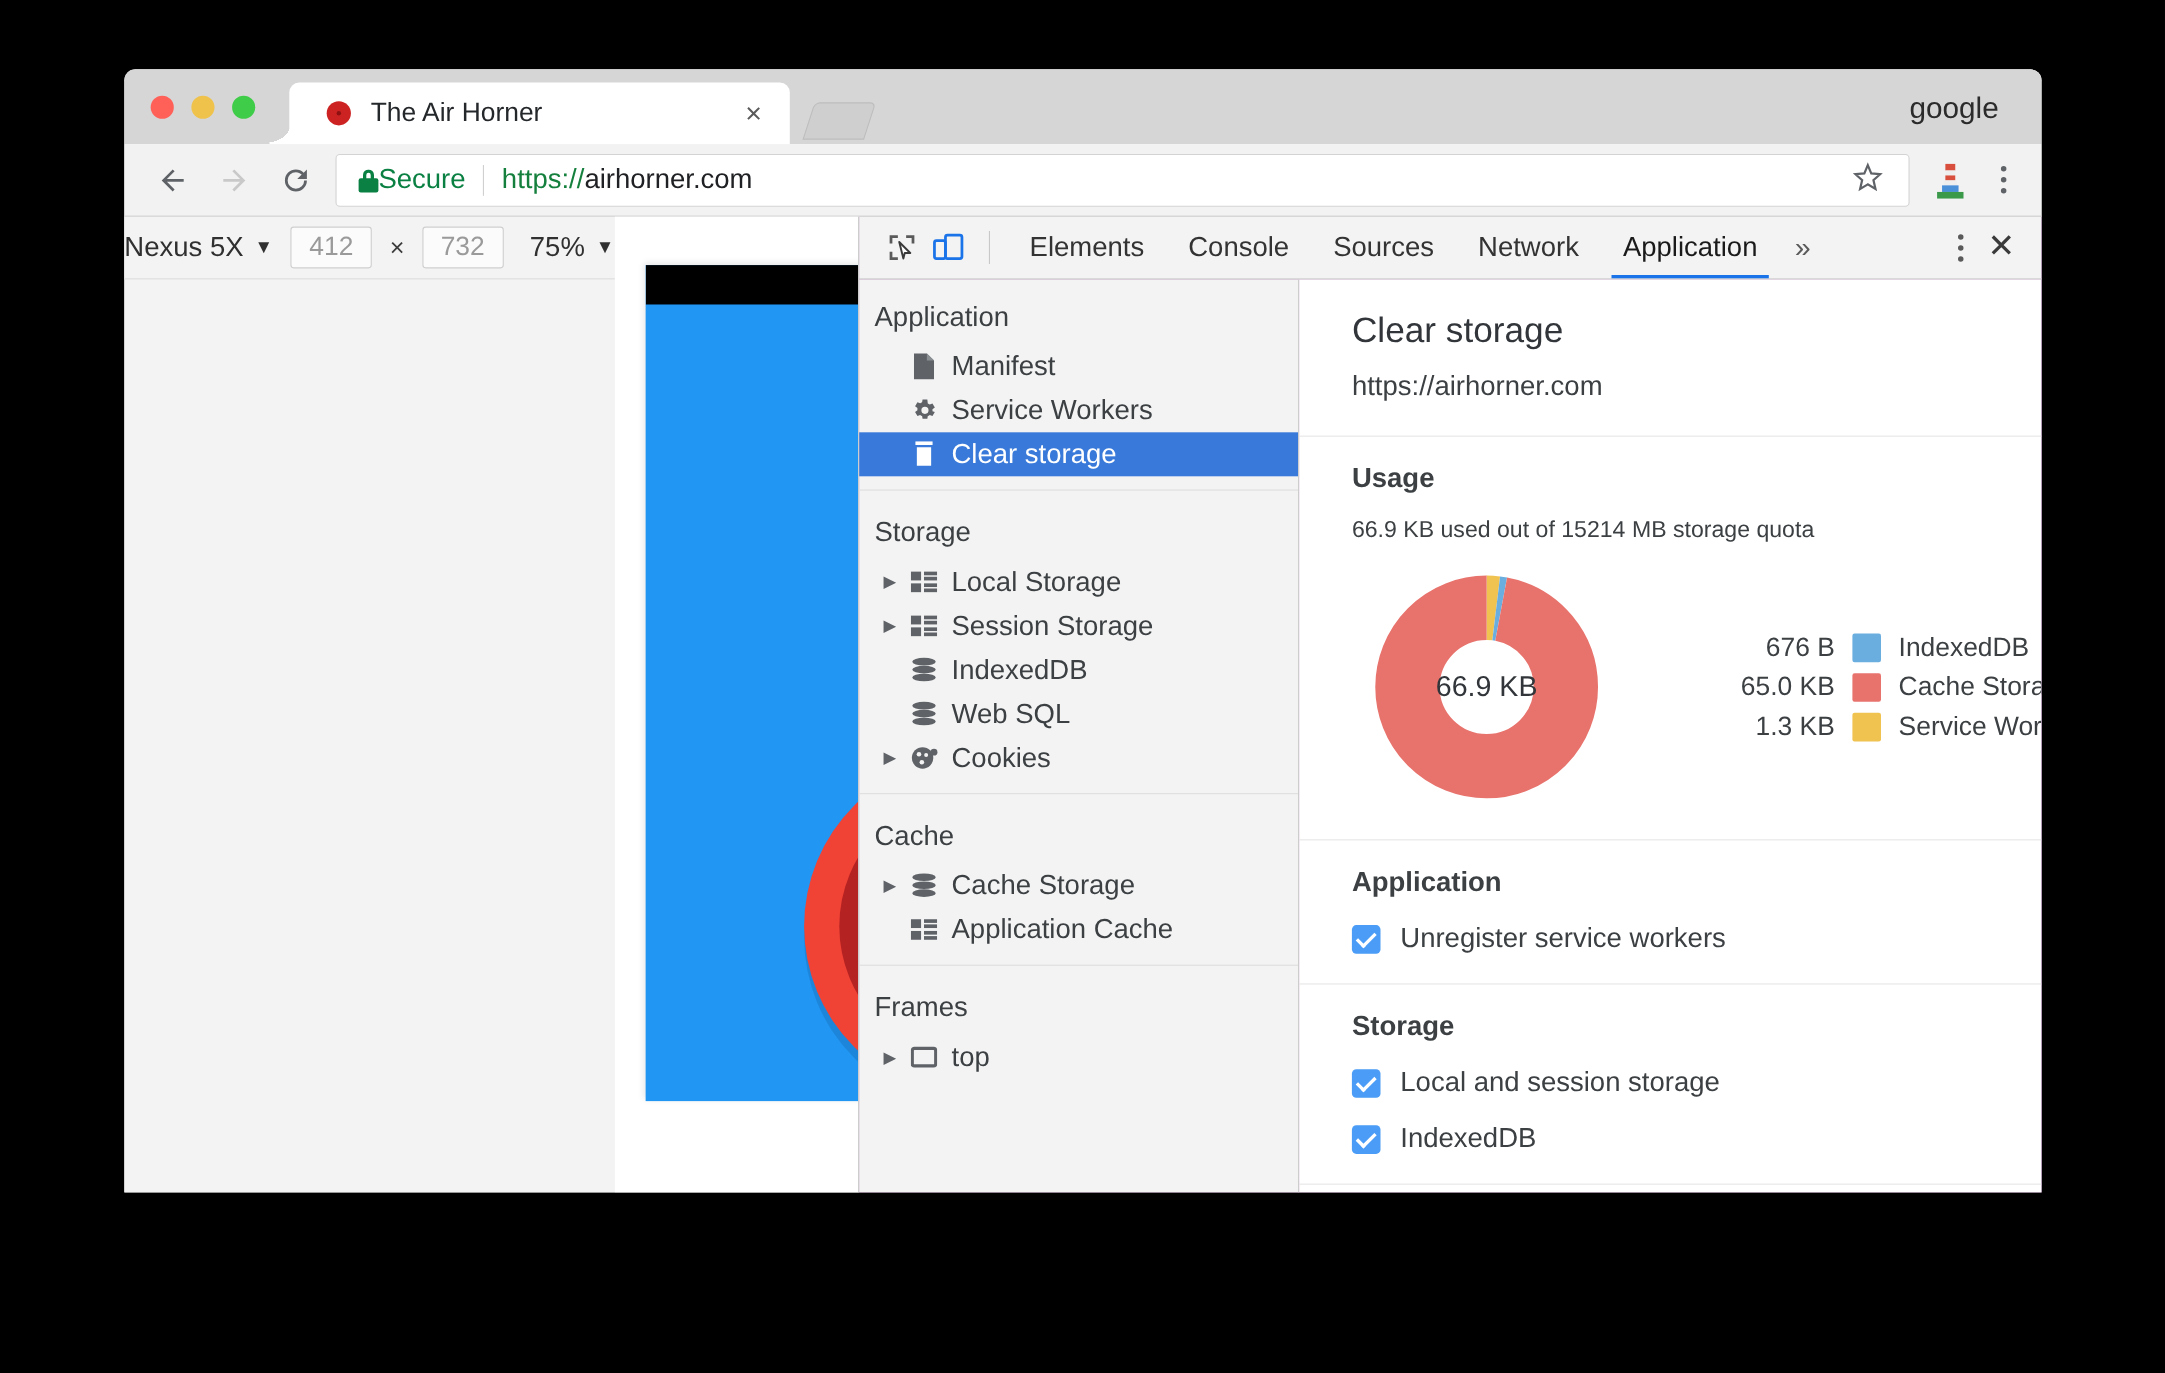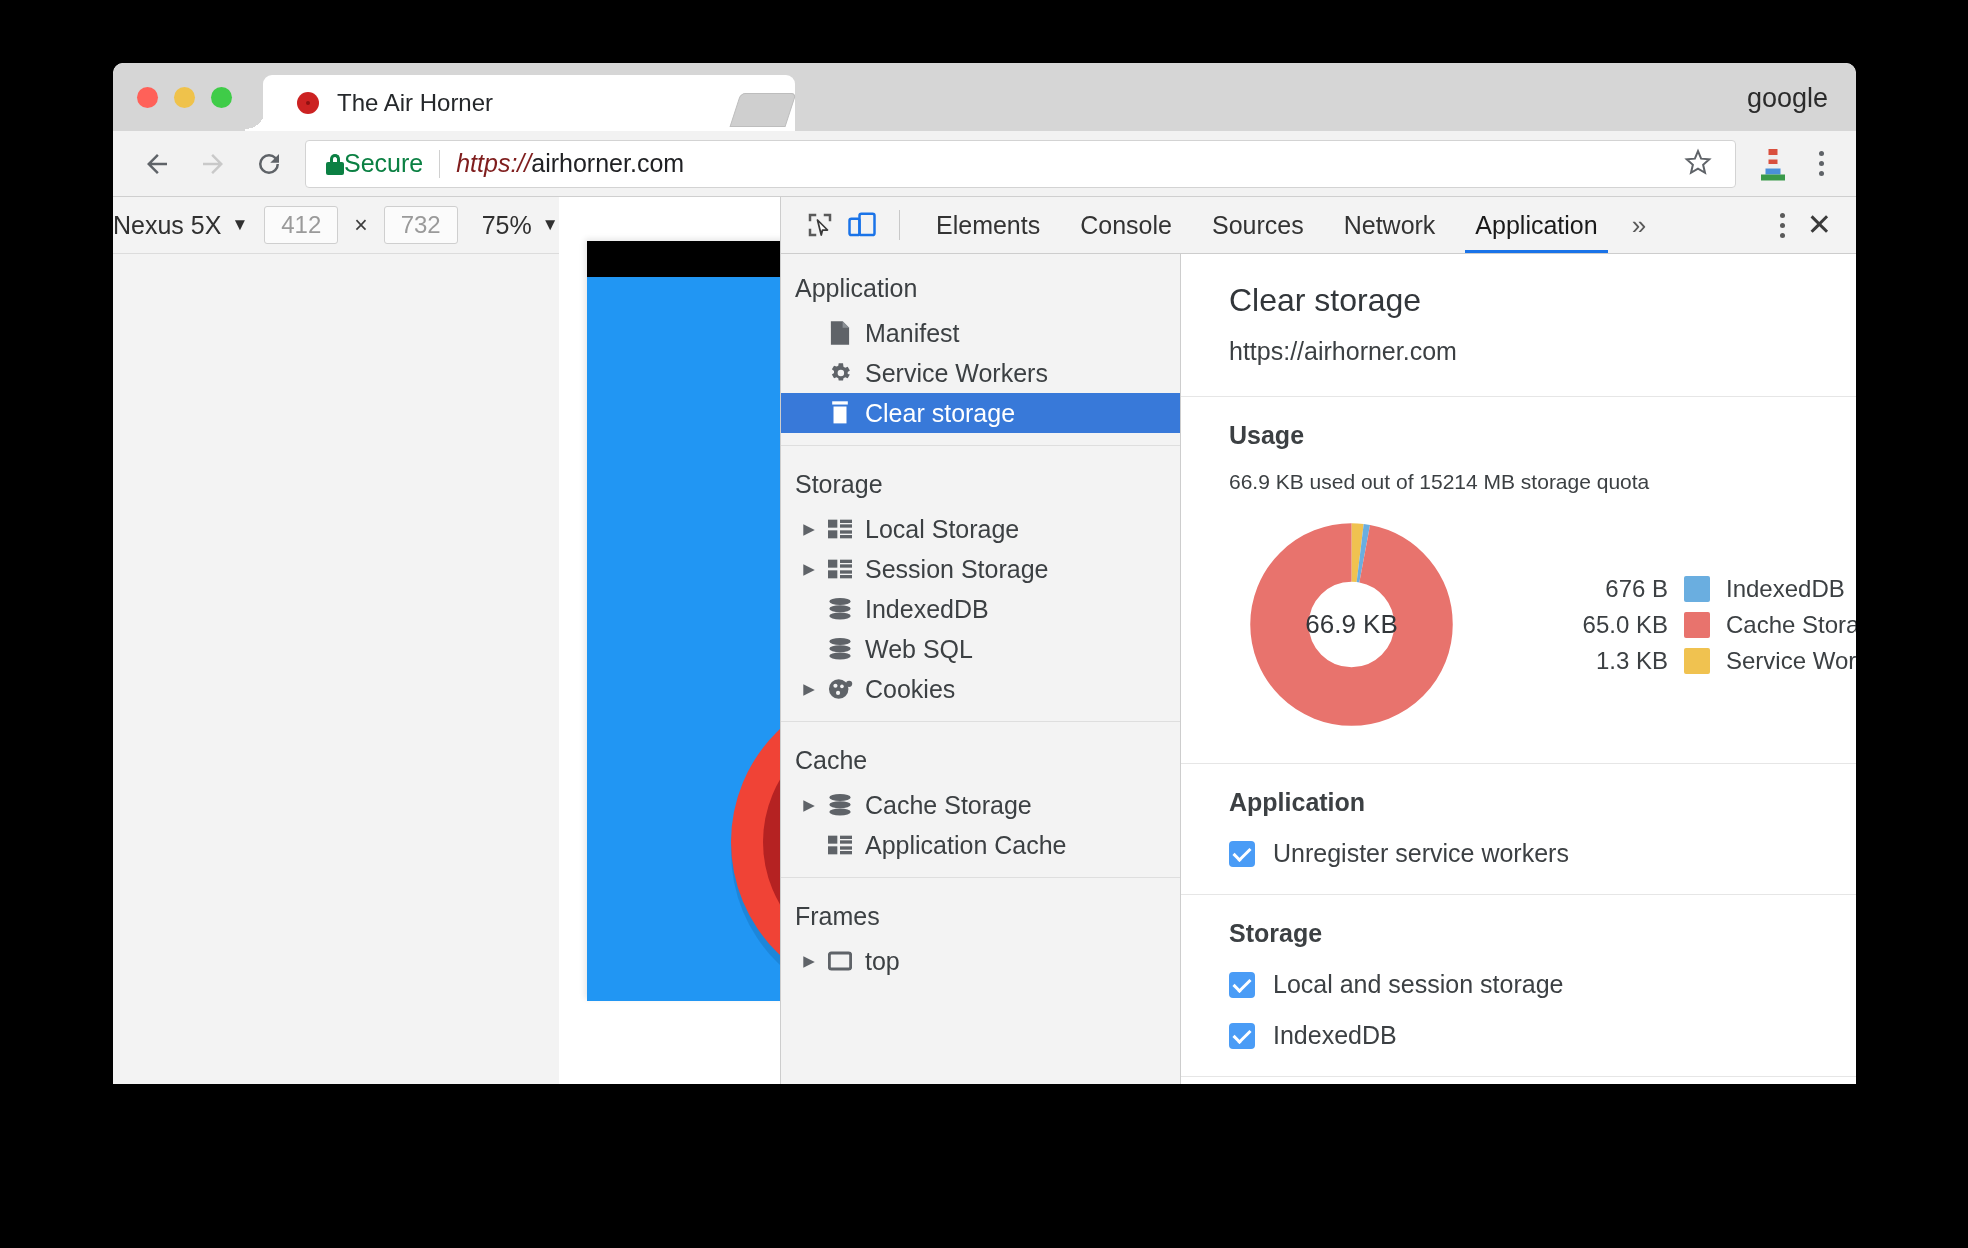--- a/index.html
+++ b/index.html
@@ -28,21 +28,21 @@
     border-radius: 10px 10px 0 0;
   }
   .traffic { position: absolute; left: 24px; top: 24px; display: flex; gap: 16px; }
   .dot { width: 21px; height: 21px; border-radius: 50%; }
   .dot.red { background: #ff6159; }
   .dot.yellow { background: #efc24b; }
   .dot.green { background: #3fcc48; }
 
   .tab {
     position: absolute; left: 150px; top: 12px;
-    width: 532px; height: 56px;
+    width: 455px; height: 56px;
     background: #fff;
     border-radius: 9px 9px 0 0;
     display: flex; align-items: center;
   }
   .tab::before {
     content: ""; position: absolute; left: -18px; bottom: 0;
     width: 20px; height: 22px;
     background: radial-gradient(circle at 0 0, transparent 20px, #fff 20px);
   }
   .tab-favicon {
@@ -66,21 +66,21 @@
   }
   .newtab {
     position: absolute; left: 622px; top: 30px;
     width: 56px; height: 34px;
     background: #cfcfcf;
     border: 1px solid #bdbdbd;
     border-radius: 5px 5px 0 0;
     transform: skewX(-18deg);
   }
   .profile-label {
-    position: absolute; right: 28px; top: 20px;
+    position: absolute; right: 39px; top: 20px;
     font-size: 27px; color: #2b2b2b;
   }
 
   
   .omnirow {
     position: relative; height: 66px; background: #f2f2f2;
     border-bottom: 1px solid #cfcfcf;
     display: flex; align-items: center;
   }
   .navbtn {
@@ -93,21 +93,21 @@
     flex: 1 1 auto; height: 48px; margin: 0 22px 0 14px;
     background: #fff; border: 1px solid #d3d3d3; border-radius: 4px;
     display: flex; align-items: center; padding: 0 14px;
   }
   .lock { width: 18px; height: 22px; position: relative; margin-left: 6px; flex:0 0 auto;}
   .lock-body { position:absolute; left:0; bottom:0; width:18px; height:13px; background:#0b8043; border-radius:2px; }
   .lock-shackle { position:absolute; left:4px; top:1px; width:10px; height:10px; border:3px solid #0b8043; border-bottom:none; border-radius:6px 6px 0 0; }
   .secure-text { color: #0b8043; font-size: 25px; margin-left: 0; }
   .omni-sep { width: 1px; height: 28px; background: #d0d0d0; margin: 0 16px; }
   .url { font-size: 25px; color: #202124; }
-  .url .scheme { color: #7f1d1d; font-style: italic; }
+  .url .scheme { color: #15803d; }
   .star { margin-left: auto; margin-right: 8px; color: #5f6368; }
   .ext-icon { width: 30px; height: 36px; margin-right: 18px; flex: 0 0 auto; }
   .kebab { width: 30px; margin-right: 20px; display:flex; flex-direction:column; align-items:center; gap:5px; flex:0 0 auto;}
   .kebab i { width: 5px; height: 5px; border-radius: 50%; background: #5f6368; display:block; }
 
   
   .split { display: flex; height: 887px; }
 
   
   .device-pane {

